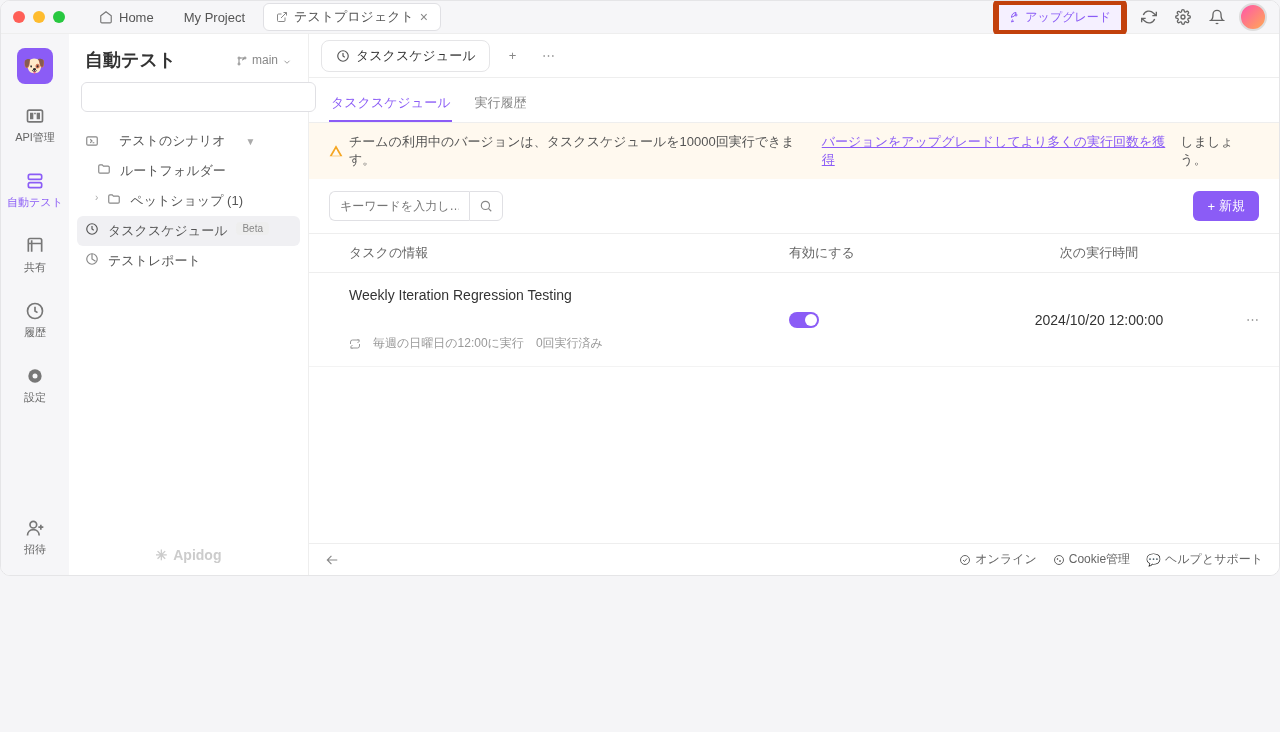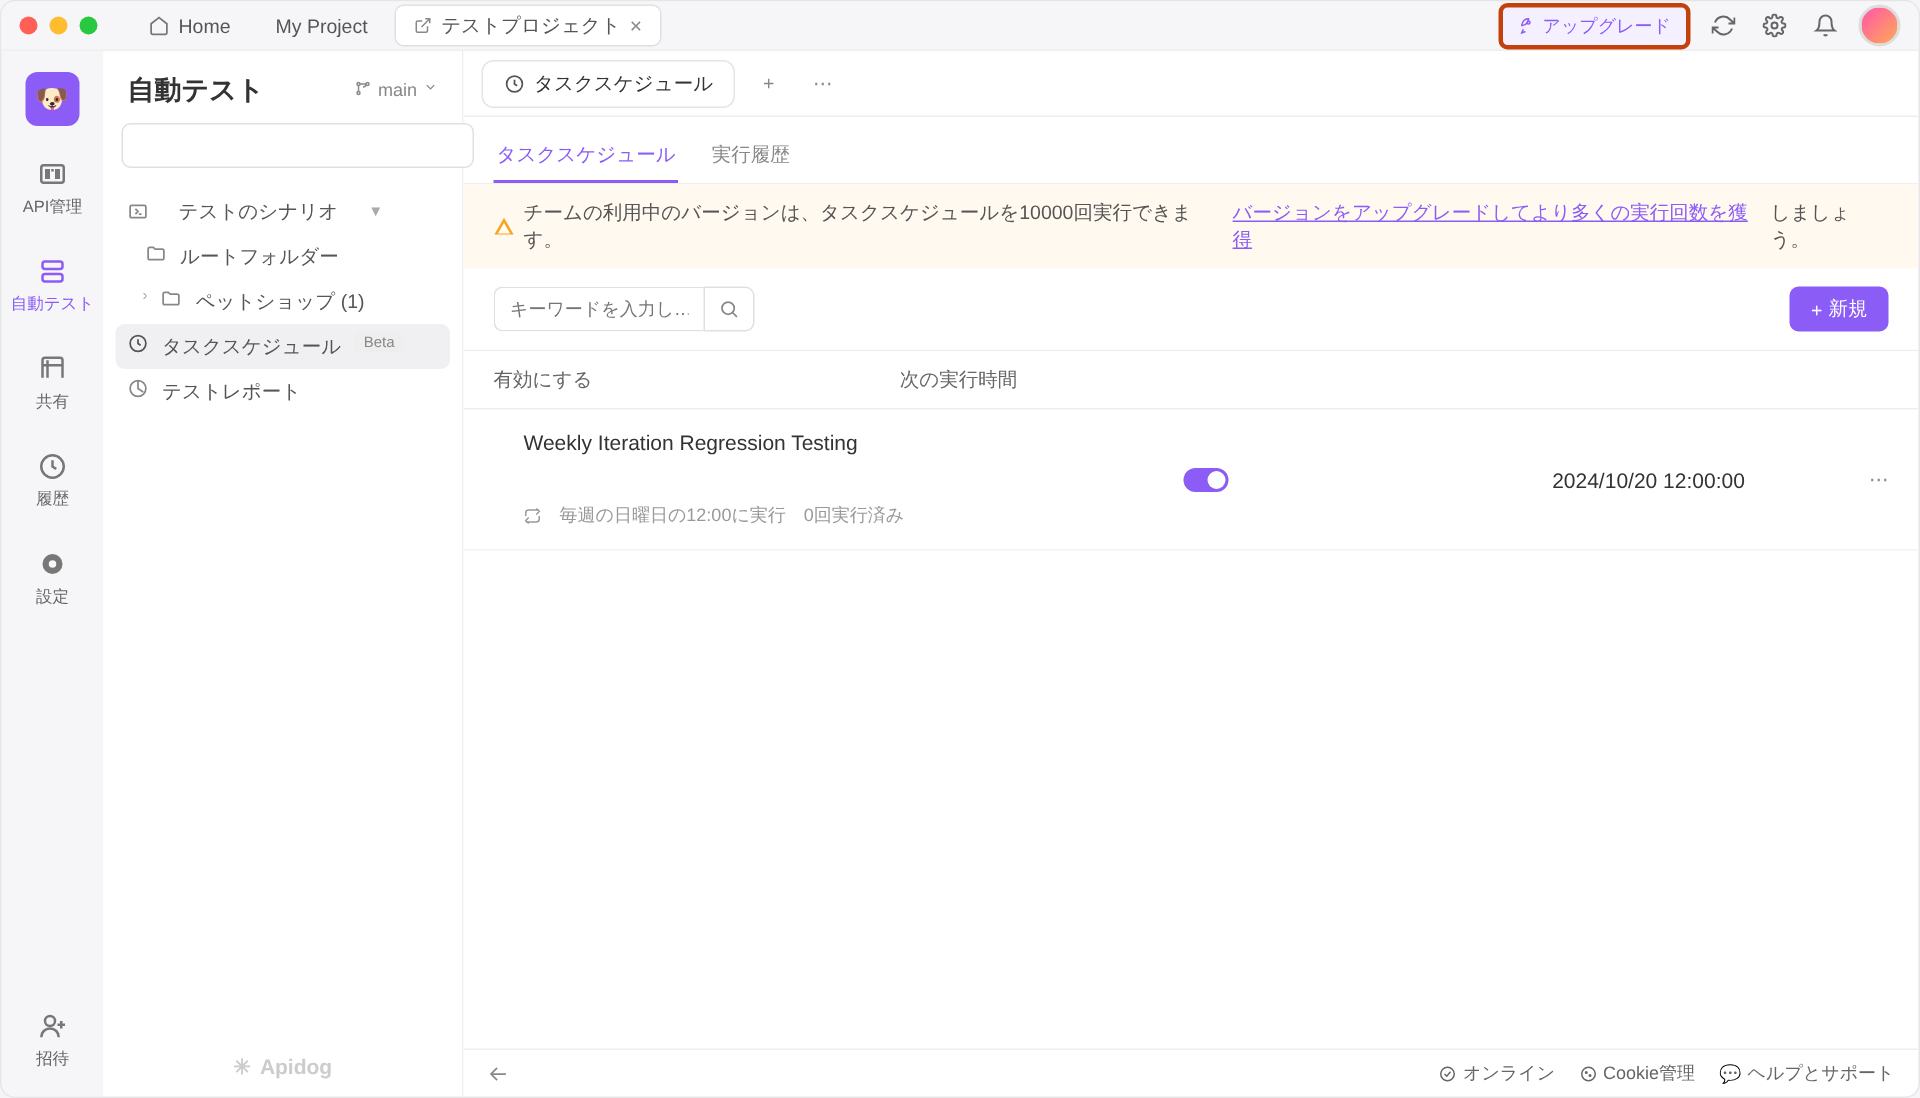--- a/index.html
+++ b/index.html
@@ -1,45 +1,45 @@
 <!DOCTYPE html>
 <html><head>
 <meta charset="utf-8">
 <style>
 * { margin: 0; padding: 0; box-sizing: border-box; }
 body { font-family: -apple-system, BlinkMacSystemFont, "Segoe UI", sans-serif; font-size: 13px; color: #333; background: #f5f5f7; overflow: hidden; }
-.window { width: 1280px; height: 732px; background: #fff; border-radius: 10px; overflow: hidden; display: flex; flex-direction: column; border: 1px solid #e5e5e7; }
+.window { width: 1280px; height: 576px; background: #fff; border-radius: 10px; overflow: hidden; display: flex; flex-direction: column; border: 1px solid #e5e5e7; }
 
 .titlebar { height: 33px; background: #f6f6f8; display: flex; align-items: center; padding: 0 12px; border-bottom: 1px solid #eee; gap: 6px; }
 .traffic { display: flex; gap: 8px; margin-right: 16px; }
 .traffic span { width: 12px; height: 12px; border-radius: 50%; }
 .tl-red { background: #ff5f57; }
 .tl-yellow { background: #febc2e; }
 .tl-green { background: #28c840; }
 .tab { display: flex; align-items: center; gap: 6px; padding: 4px 12px; border-radius: 6px; color: #555; cursor: pointer; font-size: 13px; }
 .tab.active { background: #fff; border: 1px solid #e0e0e4; }
 .tab .close { color: #888; font-size: 14px; }
 .titlebar-right { margin-left: auto; display: flex; align-items: center; gap: 10px; }
-.upgrade-btn { display: flex; align-items: center; gap: 4px; padding: 4px 10px; border: 3px solid #c2410c; border-radius: 6px; color: #8b5cf6; background: #f5f0ff; cursor: pointer; font-size: 12px; }
+.upgrade-btn { display: flex; align-items: center; gap: 4px; padding: 4px 10px; border: 6px solid #c2410c; border-radius: 6px; color: #8b5cf6; background: #f5f0ff; cursor: pointer; font-size: 12px; }
 .icon-btn { width: 24px; height: 24px; display: flex; align-items: center; justify-content: center; color: #666; cursor: pointer; border-radius: 4px; }
 .avatar { width: 28px; height: 28px; border-radius: 50%; background: linear-gradient(135deg,#f5a,#fa5); border: 2px solid #ddd; }
 
 .body { flex: 1; display: flex; overflow: hidden; }
 
 .rail { width: 68px; background: #f6f6f8; display: flex; flex-direction: column; align-items: center; padding: 14px 0; gap: 18px; }
 .rail-avatar { width: 36px; height: 36px; border-radius: 8px; background: #8b5cf6; display:flex; align-items:center; justify-content:center; color:#fff; font-size:18px; }
 .rail-item { display: flex; flex-direction: column; align-items: center; gap: 4px; color: #666; cursor: pointer; font-size: 11px; width: 100%; padding: 4px 0; }
 .rail-item.active { color: #8b5cf6; }
 .rail-item .ricon { font-size: 18px; }
 .rail-spacer { flex: 1; }
 
 .sidebar { width: 240px; background: #fff; border-right: 1px solid #eee; display: flex; flex-direction: column; }
 .sb-header { padding: 14px 16px 10px; display: flex; align-items: center; justify-content: space-between; }
 .sb-title { font-size: 18px; font-weight: 600; }
-.branch { display: flex; align-items: flex-start; gap: 4px; color: #888; font-size: 12px; cursor: pointer; }
+.branch { display: flex; align-items: flex-end; gap: 4px; color: #888; font-size: 12px; cursor: pointer; }
 .sb-search { display: flex; gap: 6px; padding: 0 12px 10px; align-items: center; }
 .sb-search-input { flex: 1; height: 30px; border: 1px solid #e0e0e4; border-radius: 6px; padding: 0 28px; color: #888; position: relative; background: #fff; }
 .sb-search-wrap { position: relative; flex: 1; }
 .sb-search-wrap .sicon { position: absolute; left: 8px; top: 50%; transform: translateY(-50%); color: #aaa; }
 .filter-btn { width: 30px; height: 30px; border: 1px solid #e0e0e4; border-radius: 6px; display: flex; align-items: center; justify-content: center; color: #666; cursor: pointer; background:#fff; }
 .add-btn { width: 30px; height: 30px; border-radius: 6px; background: #8b5cf6; color: #fff; display: flex; align-items: center; justify-content: center; cursor: pointer; font-size: 16px; }
 .tree { padding: 4px 8px; flex: 1; overflow: auto; }
 .tree-group { display: flex; align-items: center; gap: 20px; padding: 6px 8px; color: #555; cursor: pointer; font-size: 13px; }
 .tree-group .caret { color: #aaa; font-size: 10px; }
 .tree-item { display: flex; align-items: flex-start; gap: 9px; padding: 6px 8px 6px 20px; color: #555; cursor: pointer; border-radius: 6px; font-size: 13px; }
@@ -342,20 +342,21 @@
         </div>
         <div class="toolbar-spacer"></div>
         <div class="new-btn">
           <span>+</span>
           <span>新規</span>
         </div>
       </div>
 
       <div class="table">
         <div class="thead">
+          <div class="col-info">タスクの情報</div>
           <div class="col-enable">有効にする</div>
           <div class="col-next">次の実行時間</div>
           <div class="col-act"></div>
         </div>
         <div class="trow">
           <div class="col-info">
             <div class="task-name">Weekly Iteration Regression Testing</div>
             <div class="task-meta">
               <span>
                 <svg width="12" height="12" viewBox="0 0 24 24" fill="none" stroke="#999" stroke-width="2">

